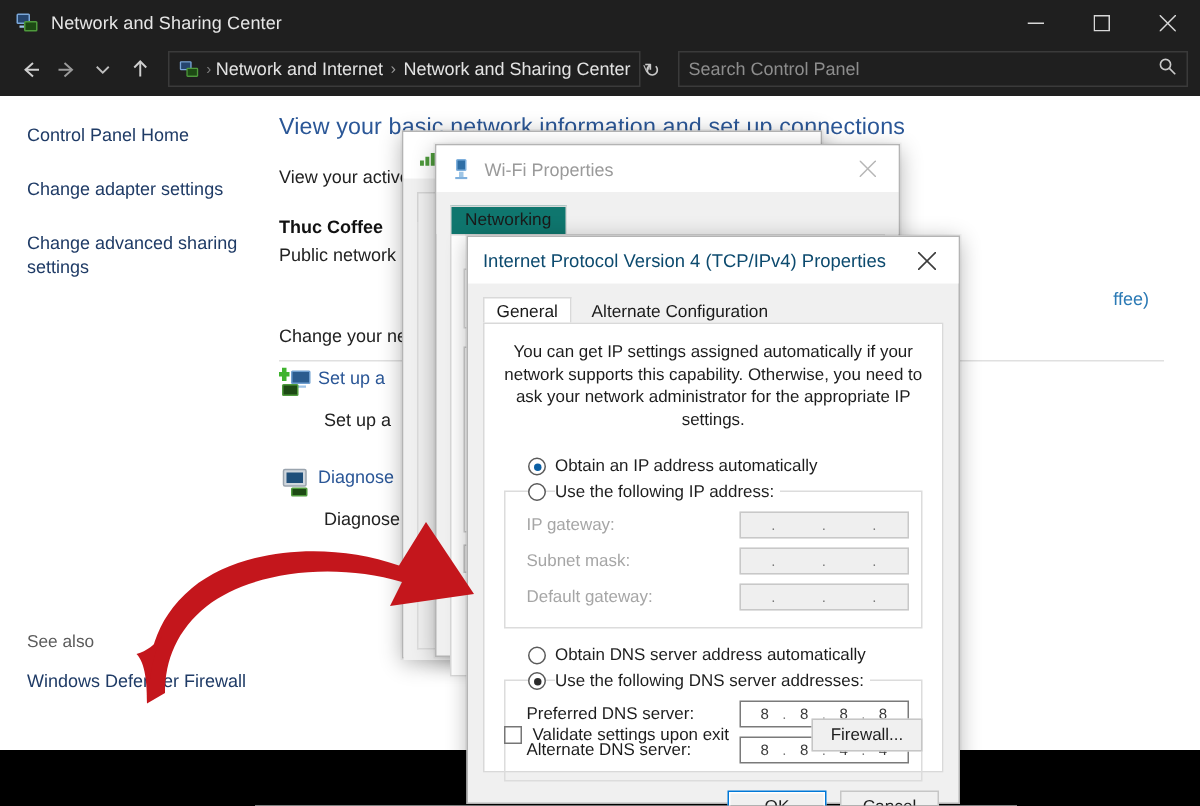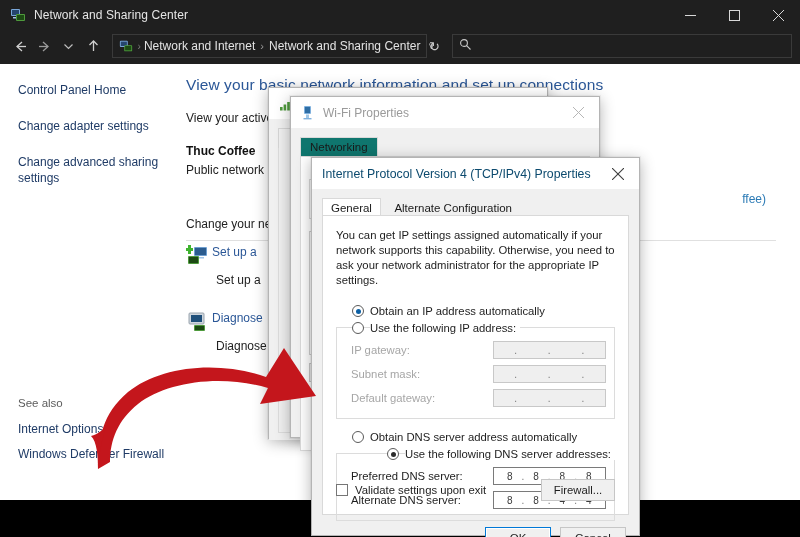--- a/index.html
+++ b/index.html
@@ -207,21 +207,21 @@
   .ipv4-tab {
     display:inline-block; padding: 3px 8px 4px 8px;
     font-size: 11.5px; color:#1a1a1a; border:1px solid transparent;
     position: relative; top: 1px;
   }
   .ipv4-tab.active { background:#ffffff; border-color:#d9d9d9; border-bottom-color:#ffffff; }
   #ipv4-page {
     margin: 0 10px; height: 300px; background:#ffffff; border:1px solid #d9d9d9;
     position: relative; padding: 12px 13px 0 13px;
   }
-  #ipv4-desc { font-size: 11.3px; color:#1d1d1d; line-height: 15px; }
+  #ipv4-desc { font-size: 11.3px; color:#1d1d1d; line-height: 15px; text-align: center; }
 
   .radio-row { display:flex; align-items:center; margin-top: 0; }
   .radio {
     width: 12px; height:12px; border-radius:50%;
     border:1px solid #5a5a5a; background:#fff; flex:none; margin-right:6px;
     position:relative;
   }
   .radio.sel-blue::after {
     content:""; position:absolute; left:2.5px; top:2.5px;
     width:5px;height:5px;border-radius:50%;background:#0b5fa4;
@@ -344,39 +344,39 @@
       </span>
       <span class="crumb-sep small">›</span>
       <span class="crumb">Network and Internet</span>
       <span class="crumb-sep">›</span>
       <span class="crumb">Network and Sharing Center</span>
       <span id="crumb-chevron">˅</span>
     </div>
     <span id="crumb-refresh">↻</span>
 
     <div id="cp-search">
+      <span id="cp-search-ph">Search Control Panel</span>
       <span id="cp-search-icon">
         <svg width="13" height="13" viewBox="0 0 13 13">
             <circle cx="5" cy="5" r="3.4" fill="none" stroke="#c9c9c9" stroke-width="1.1"></circle>
             <line x1="7.6" y1="7.6" x2="11.5" y2="11.5" stroke="#c9c9c9" stroke-width="1.1"></line>
           </svg>
       </span>
     </div>
   </div>
 
   <div id="cp-body">
 
     <div id="cp-left">
       <div class="left-link">Control Panel Home</div>
       <div class="left-link">Change adapter settings</div>
       <div class="left-link">Change advanced sharing settings</div>
 
       <div id="see-also-wrap">
         <div class="see-also-h">See also</div>
-        <div class="see-also-link">Internet Options</div>
         <div class="see-also-link">Windows Defender Firewall</div>
       </div>
     </div>
 
     <div id="cp-main">
       <div id="main-heading">View your basic network information and set up connections</div>
       <div class="main-sub">View your active ne</div>
       <div class="net-name">Thuc Coffee</div>
       <div class="net-type">Public network</div>
       <div id="active-net-link">ffee)</div>
@@ -565,21 +565,21 @@
             <span class="dot">.</span>
             <span class="dot">.</span>
         </span>
       </div>
     </div>
 
     <div class="radio-row" style="margin-top:12px; padding-left:16px;">
       <span class="radio"></span>
       <span class="radio-lbl">Obtain DNS server address automatically</span>
     </div>
-    <div class="radio-row" style="margin-top:5px; padding-left:16px; position:relative; z-index:2;justify-content:flex-end;">
+    <div class="radio-row" style="margin-top:5px; padding-left:16px; position:relative; z-index:2;">
       <span class="radio sel-dark"></span>
       <span class="radio-lbl" style="background:#fff; padding-right:4px;">Use the following DNS server addresses:</span>
     </div>
 
     <div class="fieldset">
       <div class="frow">
         <span class="flbl en">Preferred DNS server:</span>
         <span class="fbox enabled">
           <span class="seg">8</span>
             <span class="dot">.</span>

